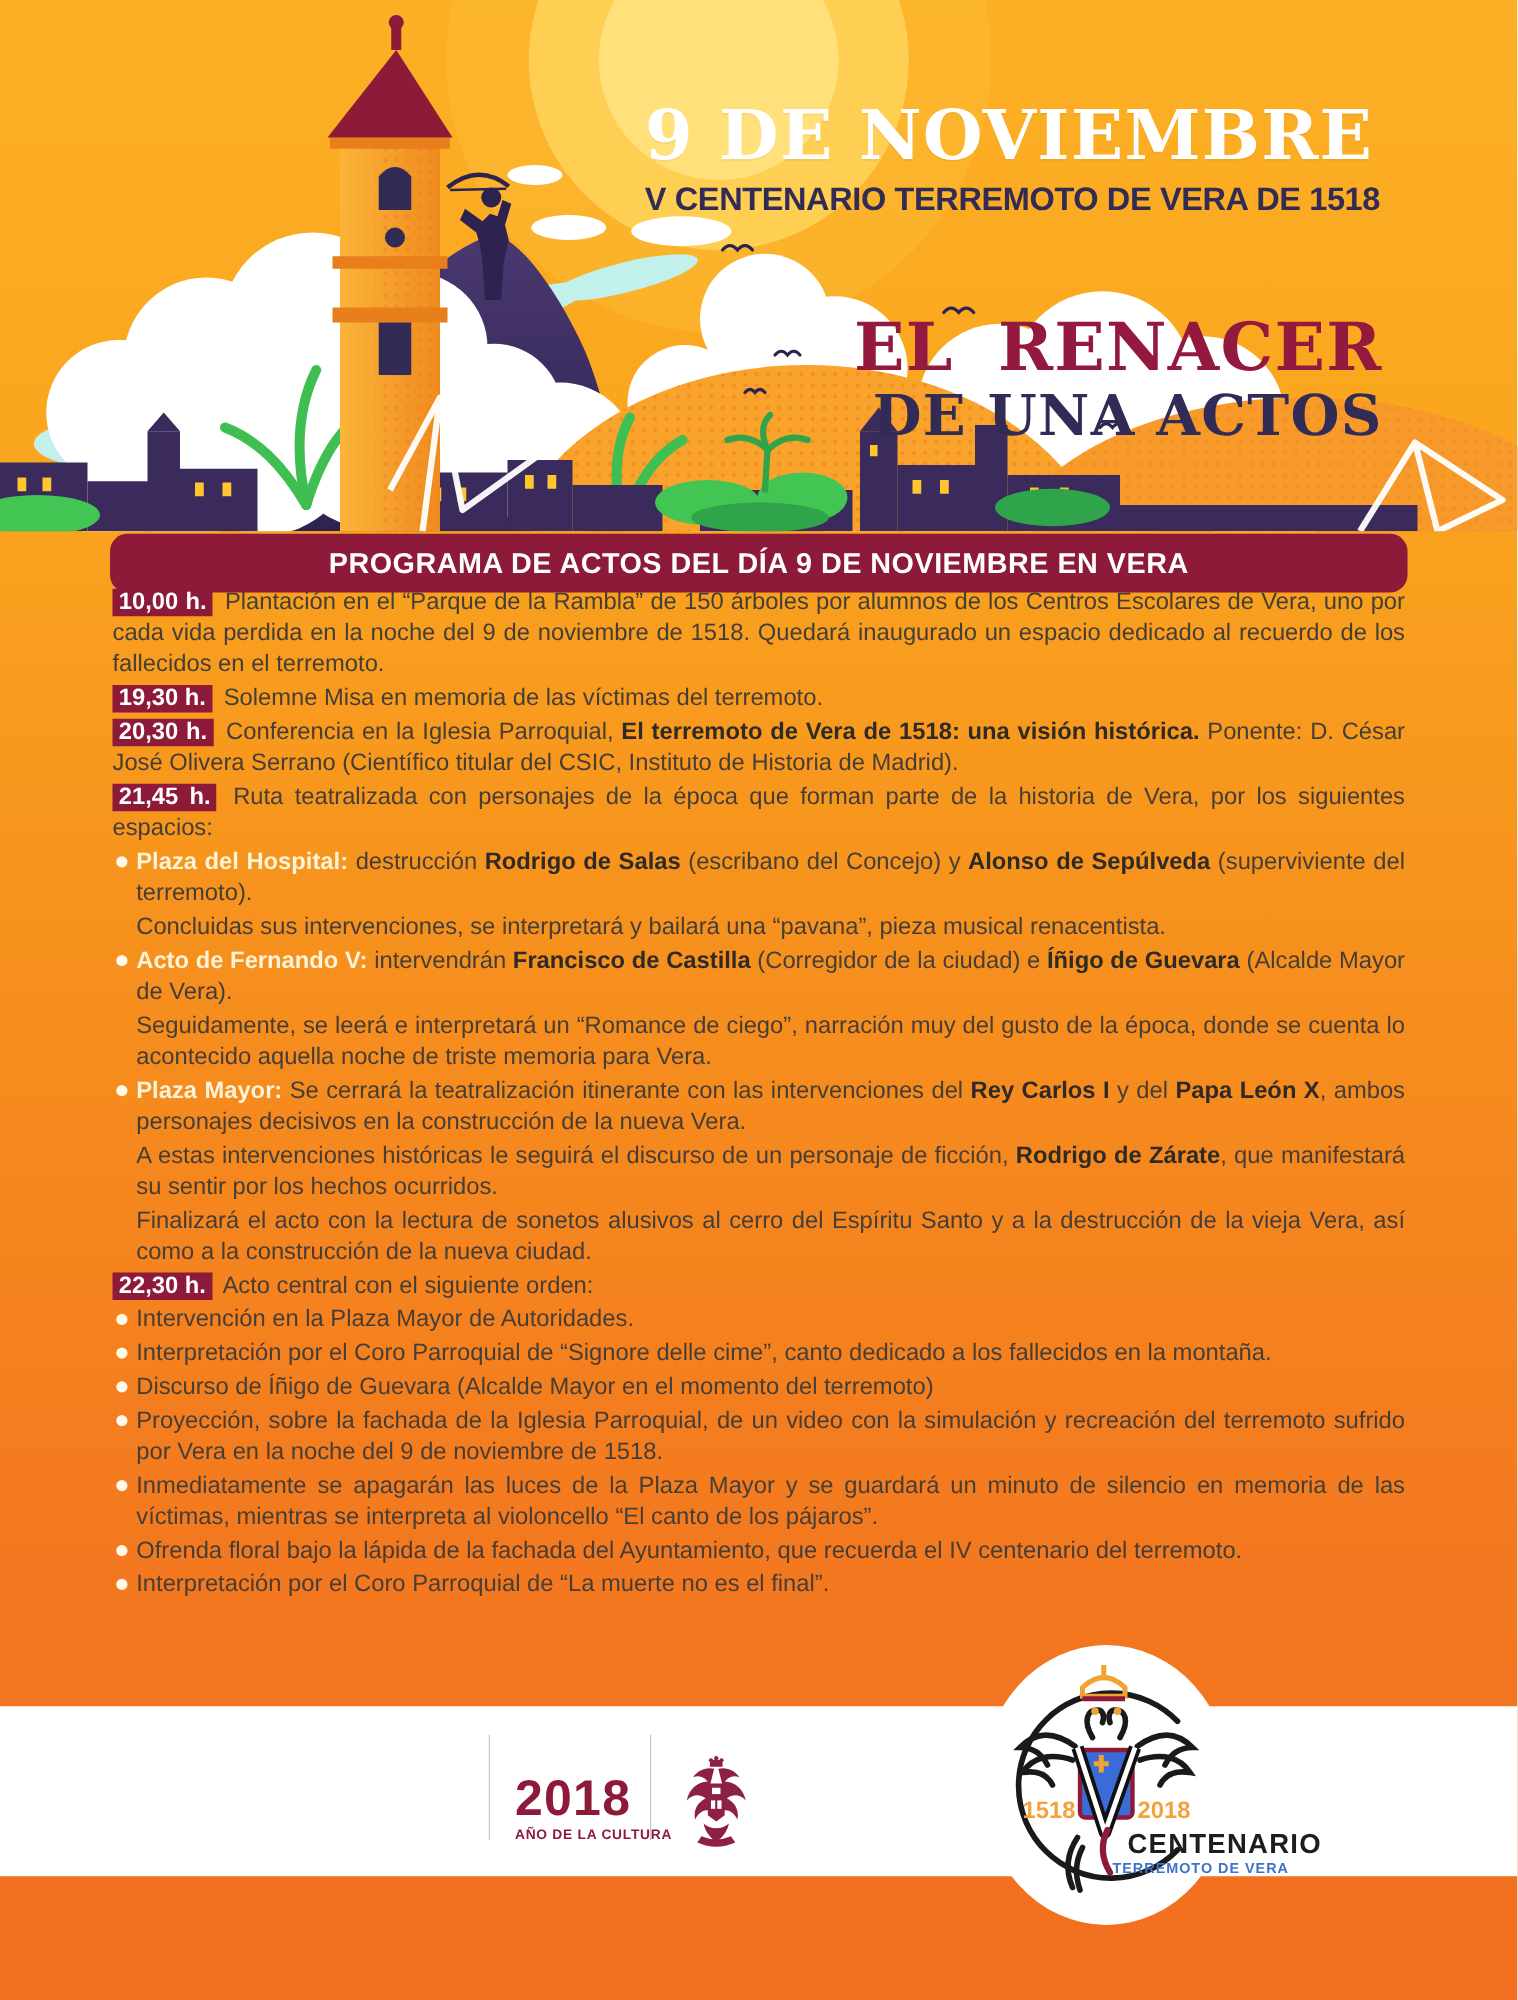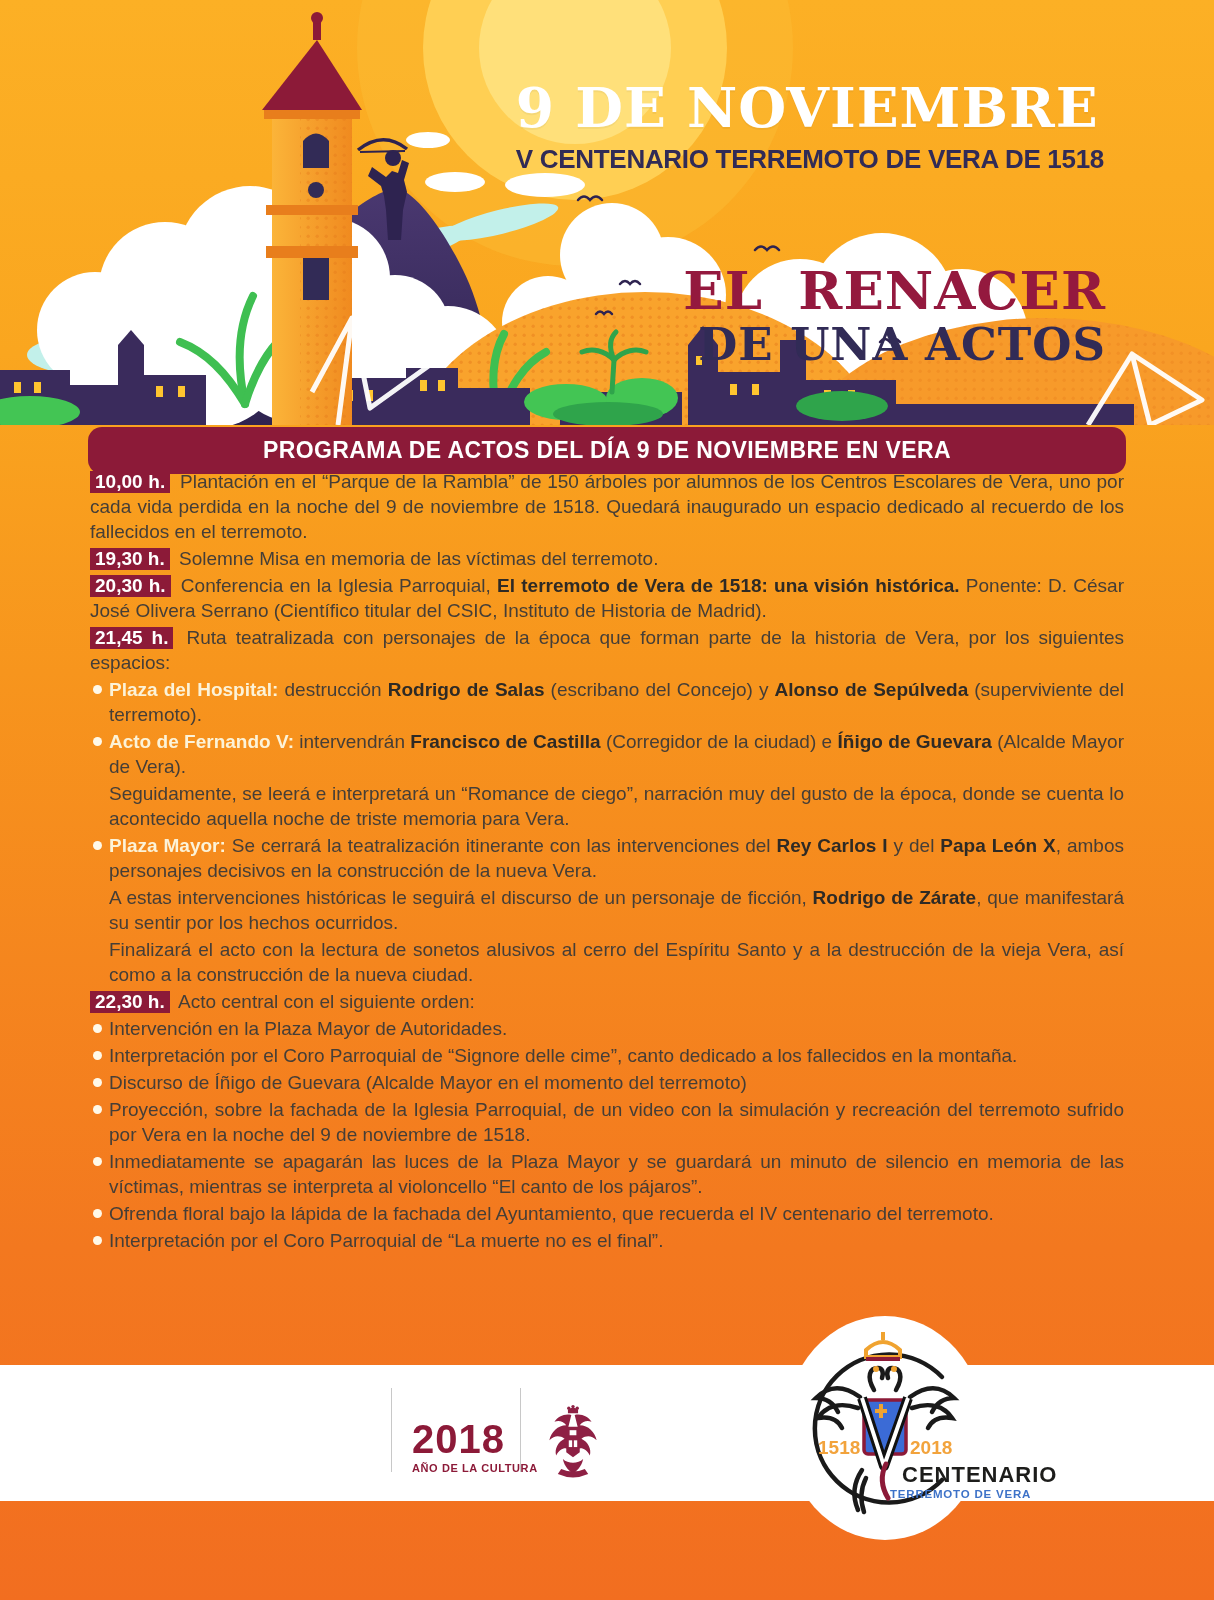--- a/index.html
+++ b/index.html
@@ -11,21 +11,21 @@
   .hero{position:absolute;top:0;left:0;width:1214px;height:425px;display:block;}
   .title-block{position:absolute;top:78px;right:110px;z-index:3;}
   .title-main{
     font-family:"DejaVu Serif", serif; font-weight:bold; font-size:55px; line-height:60px;
     color:#FFFFFF; letter-spacing:1px; text-shadow:0 2px 0 rgba(0,0,0,0.04);
   }
   .title-sub{
     font-family:"Liberation Sans", sans-serif; font-weight:bold; font-size:26px; line-height:30px;
     color:#312B56; letter-spacing:-0.3px; margin-top:6px;
   }
-  .tagline-block{position:absolute;top:262px;right:108px;text-align:right;z-index:3;}
+  .tagline-block{position:absolute;top:250px;right:108px;text-align:right;z-index:3;}
   .tagline-1{
     font-family:"DejaVu Serif", serif; font-weight:bold; font-size:53px; line-height:56px;
     color:#94193E; word-spacing:16px; letter-spacing:1px;
   }
   .tagline-2{
     font-family:"DejaVu Serif", serif; font-weight:bold; font-size:45px; line-height:50px;
     color:#312B56; letter-spacing:1px; margin-top:2px;
   }
   .banner{
     position:absolute; top:427px; left:88px; width:1038px; height:47px;
@@ -241,20 +241,21 @@
   <div class="banner">
     <span>PROGRAMA DE ACTOS DEL DÍA 9 DE NOVIEMBRE EN VERA</span>
   </div>
 
   <div class="program">
       <div class="entry time"><span class="time">10,00 h.</span> <span>Plantación en el “Parque de la Rambla” de 150 árboles por alumnos de los Centros Escolares de Vera, uno por cada vida perdida en la noche del 9 de noviembre de 1518. Quedará inaugurado un espacio dedicado al recuerdo de los fallecidos en el terremoto.</span></div>
       <div class="entry time"><span class="time">19,30 h.</span> <span>Solemne Misa en memoria de las víctimas del terremoto.</span></div>
       <div class="entry time"><span class="time">20,30 h.</span> <span>Conferencia en la Iglesia Parroquial, </span><span class="b">El terremoto de Vera de 1518: una visión histórica.</span><span> Ponente: D. César José Olivera Serrano (Científico titular del CSIC, Instituto de Historia de Madrid).</span></div>
       <div class="entry time"><span class="time">21,45 h.</span> <span>Ruta teatralizada con personajes de la época que forman parte de la historia de Vera, por los siguientes espacios:</span></div>
       <div class="entry bullet"><span class="dot"></span><span class="label">Plaza del Hospital:</span><span> destrucción </span><span class="b">Rodrigo de Salas</span><span> (escribano del Concejo) y </span><span class="b">Alonso de Sepúlveda</span><span> (superviviente del terremoto).</span></div>
+      <div class="entry sub"><span>Concluidas sus intervenciones, se interpretará y bailará una “pavana”, pieza musical renacentista.</span></div>
       <div class="entry bullet"><span class="dot"></span><span class="label">Acto de Fernando V:</span><span> intervendrán </span><span class="b">Francisco de Castilla</span><span> (Corregidor de la ciudad) e </span><span class="b">Íñigo de Guevara</span><span> (Alcalde Mayor de Vera).</span></div>
       <div class="entry sub"><span>Seguidamente, se leerá e interpretará un “Romance de ciego”, narración muy del gusto de la época, donde se cuenta lo acontecido aquella noche de triste memoria para Vera.</span></div>
       <div class="entry bullet"><span class="dot"></span><span class="label">Plaza Mayor:</span><span> Se cerrará la teatralización itinerante con las intervenciones del </span><span class="b">Rey Carlos I</span><span> y del </span><span class="b">Papa León X</span><span>, ambos personajes decisivos en la construcción de la nueva Vera.</span></div>
       <div class="entry sub"><span>A estas intervenciones históricas le seguirá el discurso de un personaje de ficción, </span><span class="b">Rodrigo de Zárate</span><span>, que manifestará su sentir por los hechos ocurridos.</span></div>
       <div class="entry sub"><span>Finalizará el acto con la lectura de sonetos alusivos al cerro del Espíritu Santo y a la destrucción de la vieja Vera, así como a la construcción de la nueva ciudad.</span></div>
       <div class="entry time"><span class="time">22,30 h.</span> <span>Acto central con el siguiente orden:</span></div>
       <div class="entry bullet"><span class="dot"></span><span>Intervención en la Plaza Mayor de Autoridades.</span></div>
       <div class="entry bullet"><span class="dot"></span><span>Interpretación por el Coro Parroquial de “Signore delle cime”, canto dedicado a los fallecidos en la montaña.</span></div>
       <div class="entry bullet"><span class="dot"></span><span>Discurso de Íñigo de Guevara (Alcalde Mayor en el momento del terremoto)</span></div>
       <div class="entry bullet"><span class="dot"></span><span>Proyección, sobre la fachada de la Iglesia Parroquial, de un video con la simulación y recreación del terremoto sufrido por Vera en la noche del 9 de noviembre de 1518.</span></div>

